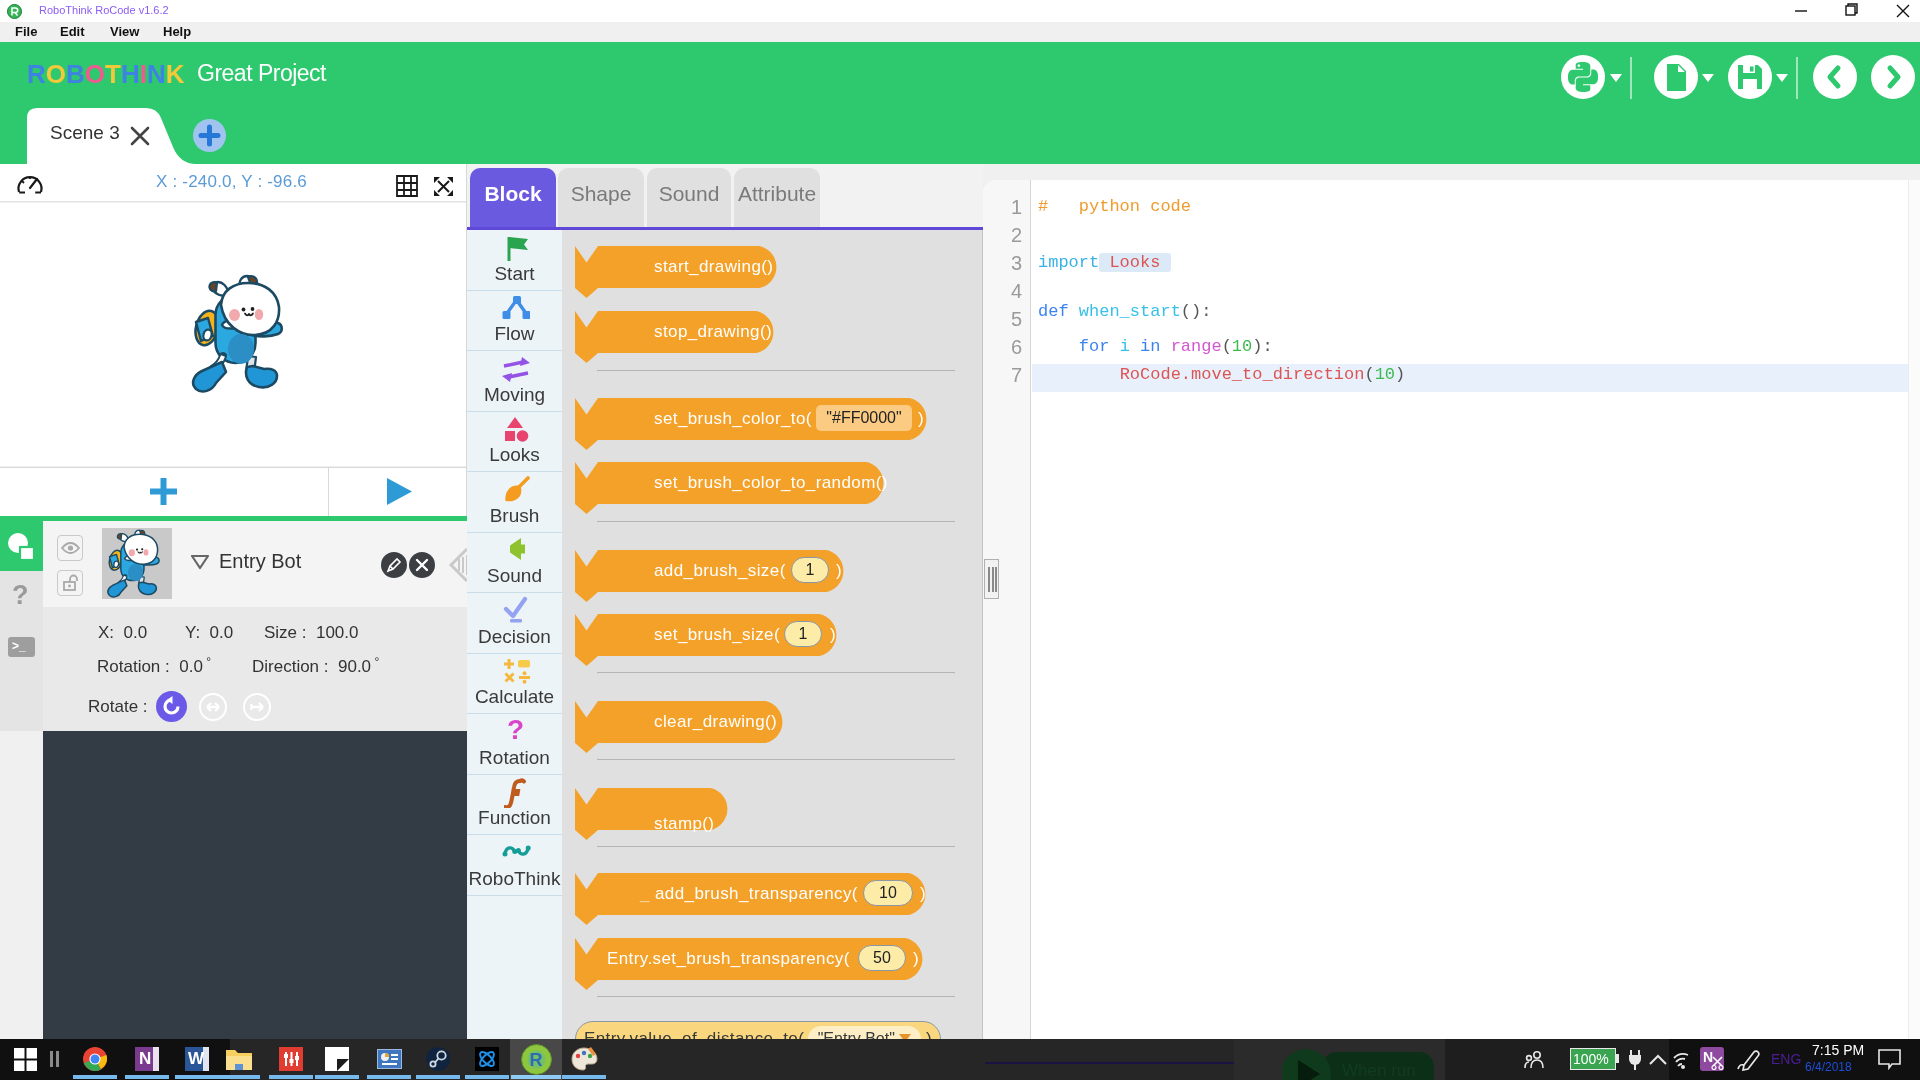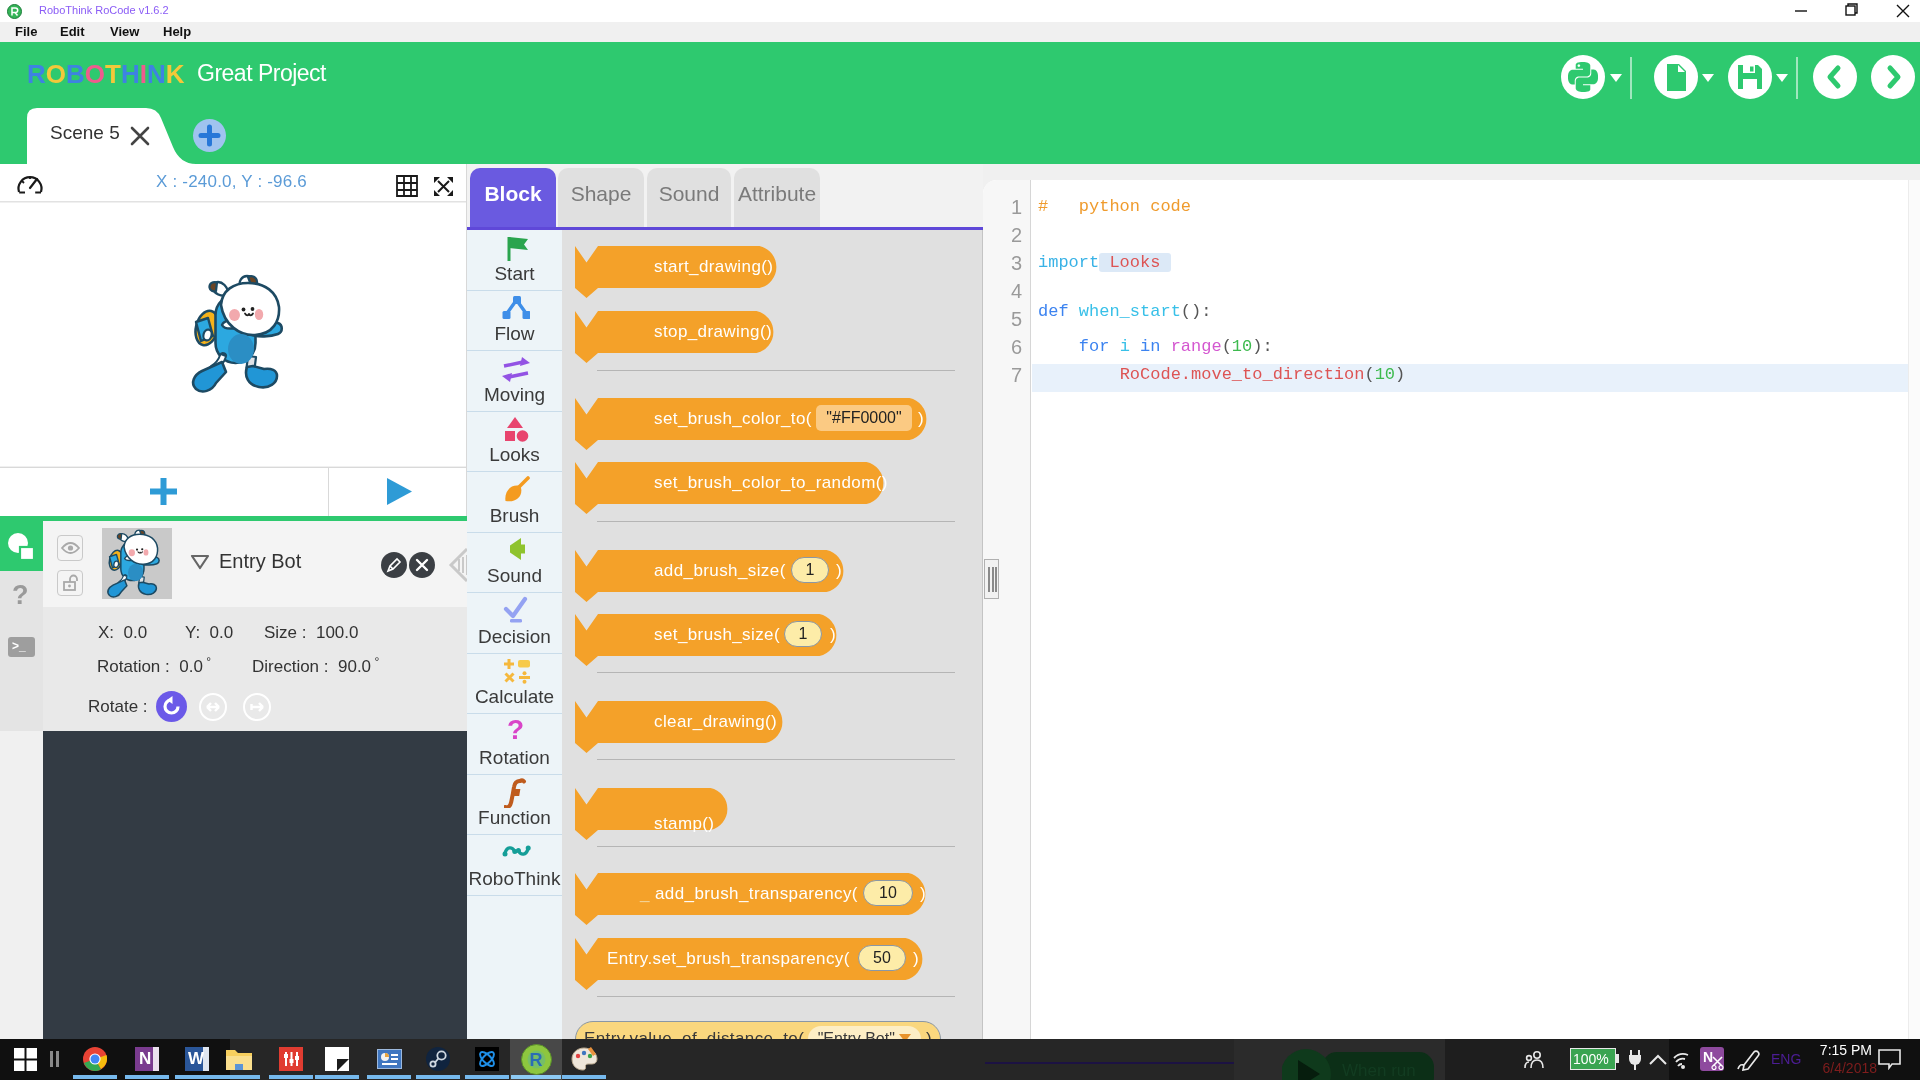--- a/index.html
+++ b/index.html
@@ -107,21 +107,21 @@
         <path d="M25 13 L17 22 L25 31" stroke="#2ec96f" stroke-width="5" fill="none" stroke-linecap="round" stroke-linejoin="round"></path>
       </svg>
     <div class="circbtn" style="left:1871px;top:55px"></div>
     <svg class="abs" style="left:1871px;top:55px" width="44" height="44" viewBox="0 0 44 44">
         <path d="M19 13 L27 22 L19 31" stroke="#2ec96f" stroke-width="5" fill="none" stroke-linecap="round" stroke-linejoin="round"></path>
       </svg>
   </div>
   <svg class="abs" id="scenetab" style="left:0px;top:108px" width="220" height="56" viewBox="0 0 220 56">
       <path d="M27 56 V10 Q27 0 37 0 H146 Q157 0 161 10 L173 39 Q180 56 196 56 Z" fill="#ffffff" transform="translate(0,0)"></path>
     </svg>
-  <div class="abs" id="scenetab-txt">Scene 5</div>
+  <div class="abs" id="scenetab-txt">Scene 3</div>
   <svg class="abs" style="left:128px;top:124px" width="24" height="24" viewBox="0 0 24 24">
       <path d="M4 4 L20 20 M20 4 L4 20" stroke="#444" stroke-width="2.6" stroke-linecap="round"></path>
     </svg>
   <div class="abs" style="left:193px;top:119px;width:33px;height:33px;border-radius:50%;background:#a0c3ef"></div>
   <svg class="abs" style="left:193px;top:119px" width="33" height="33" viewBox="0 0 33 33">
       <path d="M16.5 8 V25 M8 16.5 H25" stroke="#2777d8" stroke-width="5" stroke-linecap="round"></path>
     </svg>
   <svg class="abs" id="winbtns" style="left:1780px;top:0px" width="140" height="22" viewBox="0 0 140 22">
       <path d="M15 11 H27" stroke="#111" stroke-width="1.4"></path>
       <rect x="66" y="6" width="9" height="9" fill="none" stroke="#111" stroke-width="1.4"></rect>
@@ -570,18 +570,18 @@
       <circle cx="3" cy="11.5" r="2" fill="none" stroke="#fff" stroke-width="1.2"></circle>
       <circle cx="10" cy="11.5" r="2" fill="none" stroke="#fff" stroke-width="1.2"></circle>
     </svg>
   <svg class="abs" style="left:1736px;top:1049px" width="24" height="22" viewBox="0 0 24 22">
       <g fill="none" stroke="#e8e8e8" stroke-width="1.7">
         <path d="M8 16 L18 3 C19 1.8 21 1.8 22 3 C23 4.2 23 6 22 7 L12 20 L7 21 Z"></path>
         <path d="M2 20 C4 14 6 16 8 16"></path>
       </g>
     </svg>
   <div class="abs" style="left:1771px;top:1051px;font-size:14px;color:#4c1d95">ENG</div>
-  <div class="abs" style="left:1812px;top:1042px;width:60px;text-align:right;font-size:14px;color:#fff">7:15 PM</div>
-  <div class="abs" style="left:1805px;top:1060px;width:72px;text-align:right;font-size:14px;color:#7f1d1d">6/4/2018</div>
+  <div class="abs" style="left:1812px;top:1042px;width:60px;text-align:left;font-size:14px;color:#fff">7:15 PM</div>
+  <div class="abs" style="left:1805px;top:1060px;width:72px;text-align:left;font-size:12px;color:#1d4ed8">6/4/2018</div>
   <svg class="abs" style="left:1878px;top:1049px" width="23" height="21" viewBox="0 0 23 21">
       <path d="M1 1 H22 V15 H14 L11 19 L11 15 H1 Z" fill="none" stroke="#e8e8e8" stroke-width="1.6"></path>
     </svg>
 </div>
 
 </body></html>

